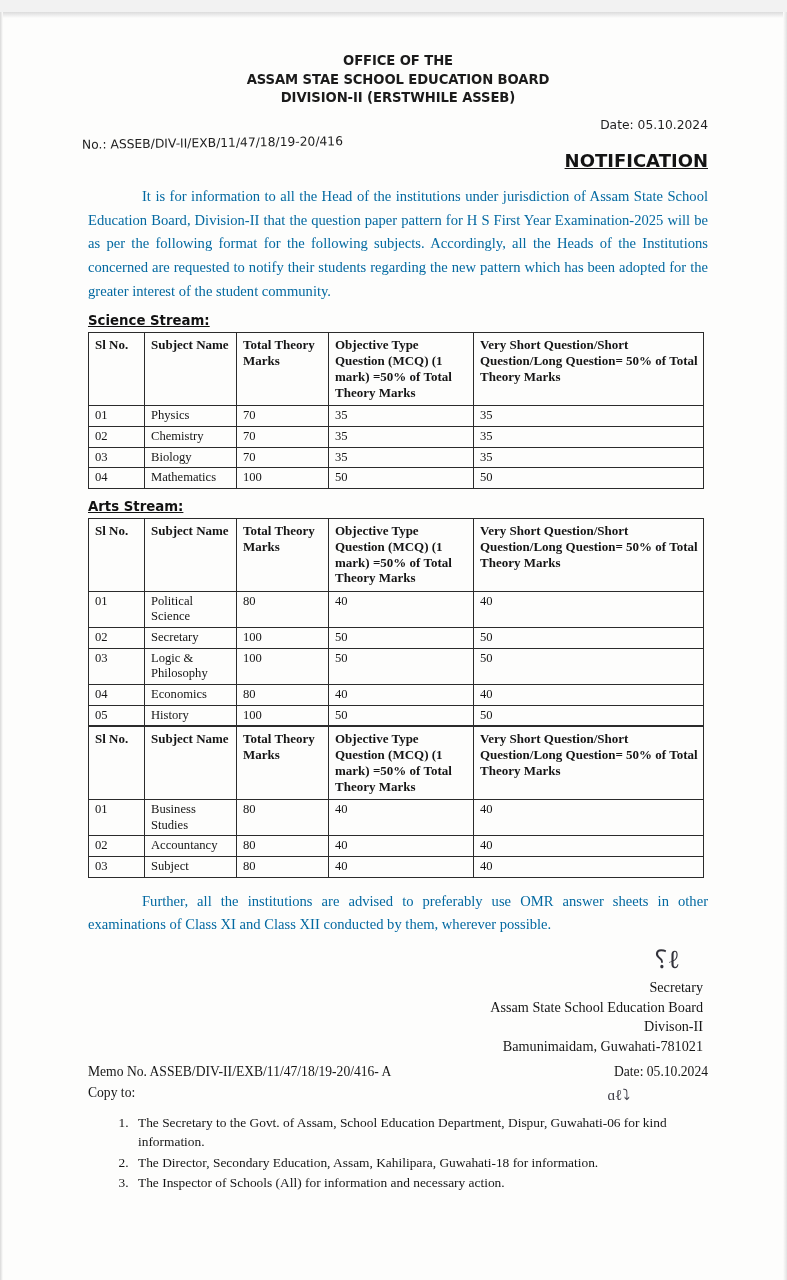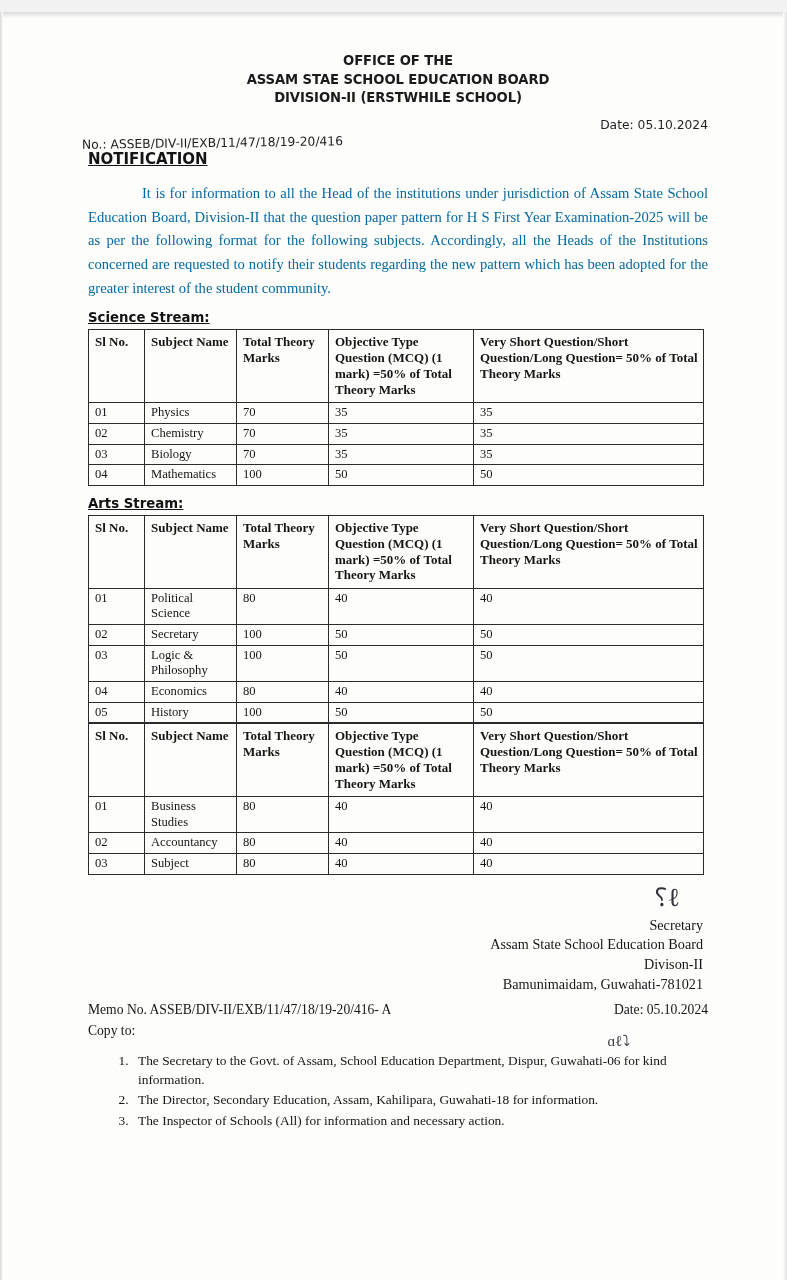--- a/index.html
+++ b/index.html
@@ -66,24 +66,24 @@
     transform: rotate(-0.8deg);
     white-space: nowrap;
   }
   .ref-date {
     position: absolute;
     right: 0px;
     top: 0px;
     white-space: nowrap;
   }
   .notif-title {
-    text-align: left;
+    text-align: right;
     font-family: "DejaVu Sans", sans-serif;
     font-weight: bold;
-    font-size: 15px;
+    font-size: 18px;
     text-decoration: underline;
     margin-top: -2px;
     color: #141414;
   }
 
   
   .body-para {
     text-align: justify;
     font-size: 14.6px;
     line-height: 1.62;
@@ -185,21 +185,21 @@
 <div class="page">
   <div class="scan-edge-top"></div>
   <div class="scan-edge-left"></div>
   <div class="scan-edge-right"></div>
 
   <div class="content">
 
     <div class="letterhead">
       <div class="lh-line l1">OFFICE OF THE</div>
       <div class="lh-line">ASSAM STAE SCHOOL EDUCATION BOARD</div>
-      <div class="lh-line">DIVISION-II (ERSTWHILE SCHOOL)</div>
+      <div class="lh-line">DIVISION-II (ERSTWHILE ASSEB)</div>
     </div>
 
     <div class="ref-row">
       <div class="ref-no">No.: ASSEB/DIV-II/EXB/11/47/18/19-20/416</div>
       <div class="ref-date">Date: 05.10.2024</div>
     </div>
 
     <div class="notif-title">NOTIFICATION</div>
 
     <div class="body-para">It is for information to all the Head of the institutions under jurisdiction of Assam State School Education Board, Division-II that the question paper pattern for H S First Year Examination-2025 will be as per the following format for the following subjects. Accordingly, all the Heads of the Institutions concerned are requested to notify their students regarding the new pattern which has been adopted for the greater interest of the student community.</div>
@@ -346,34 +346,35 @@
               <td>03</td>
               <td>Subject</td>
               <td>80</td>
               <td>40</td>
               <td>40</td>
             </tr>
           </tbody>
         </table>
       </div>
 
+    <div class="body-para tight">Further, all the institutions are advised to preferably use OMR answer sheets in other examinations of Class XI and Class XII conducted by them, wherever possible.</div>
 
     <div class="sig-block" style="margin-top:14px;">
       <div class="sig-mark">⸮ℓ</div>
       <div style="margin-top:9px;">Secretary</div>
       <div>Assam State School Education Board</div>
       <div>Divison-II</div>
       <div>Bamunimaidam, Guwahati-781021</div>
     </div>
 
     <div class="memo-row">
       <div>Memo No. ASSEB/DIV-II/EXB/11/47/18/19-20/416- A</div>
       <div>Copy to:</div>
       <div class="memo-date">Date: 05.10.2024</div>
-      <div class="memo-date" style="top:30px; right:78px; font-size:15px; color:#3a3a44;">ɑℓ⤵</div>
+      <div class="memo-date" style="top:22px; right:78px; font-size:15px; color:#3a3a44;">ɑℓ⤵</div>
     </div>
 
     <ol class="copy-list" id="copy-list">
         <li>The Secretary to the Govt. of Assam, School Education Department, Dispur, Guwahati-06 for kind information.</li>
         <li>The Director, Secondary Education, Assam, Kahilipara, Guwahati-18 for information.</li>
         <li>The Inspector of Schools (All) for information and necessary action.</li>
       </ol>
 
   </div>
 </div>

